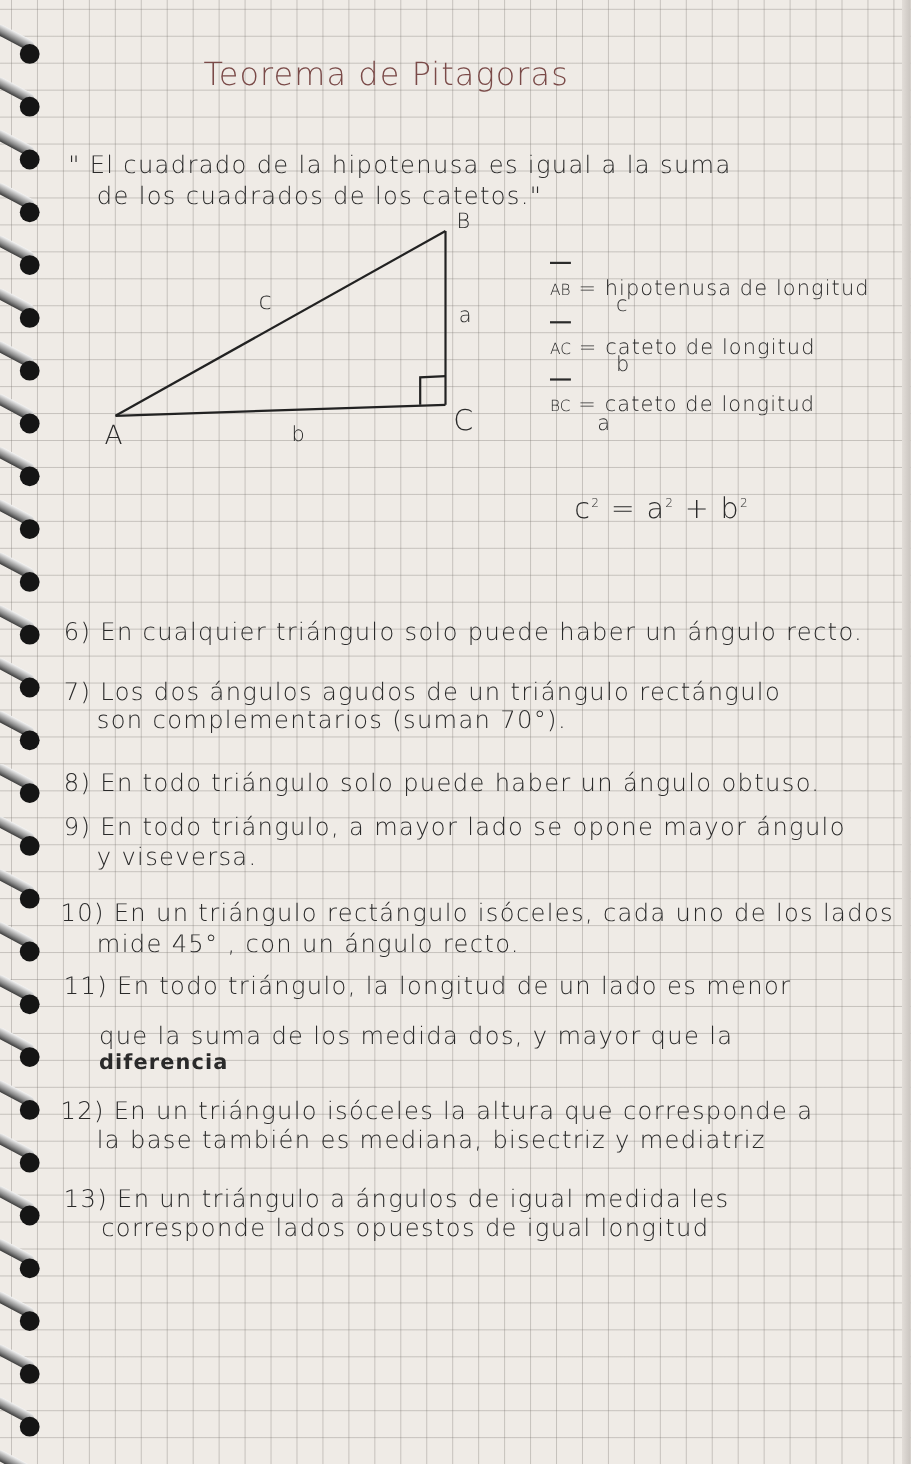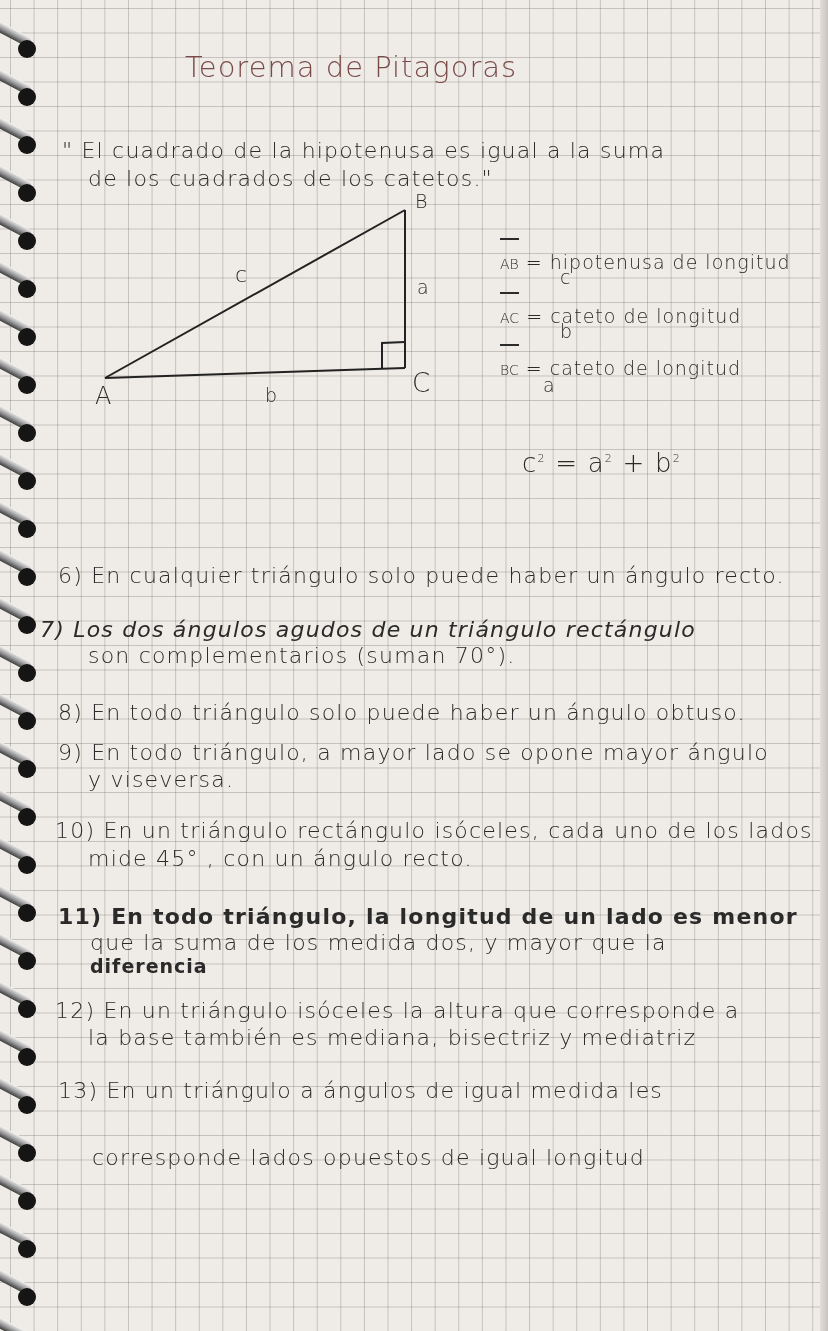--- a/index.html
+++ b/index.html
@@ -212,33 +212,33 @@
   <span>c</span><sup>2</sup>
   <span>=</span>
   <span>a</span><sup>2</sup>
   <span>+</span>
   <span>b</span><sup>2</sup>
 </div>
 
 <div>
   <div class="ink hw" style="left:58px; top:563px;"><span>6)</span> <span>En cualquier triángulo solo puede haber un ángulo recto.</span></div>
 
-  <div class="ink hw" style="left:40px; top:617px;font-style:italic;"><span>7)</span> <span>Los dos ángulos agudos de un triángulo rectángulo</span></div>
+  <div class="ink hw" style="left:58px; top:617px;"><span>7)</span> <span>Los dos ángulos agudos de un triángulo rectángulo</span></div>
   <div class="ink hw" style="left:88px; top:643px;">son complementarios (suman 70°).</div>
 
   <div class="ink hw" style="left:58px; top:700px;text-align:right;"><span>8)</span> <span>En todo triángulo solo puede haber un ángulo obtuso.</span></div>
 
   <div class="ink hw" style="left:58px; top:740px;"><span>9)</span> <span>En todo triángulo, a mayor lado se opone mayor ángulo</span></div>
   <div class="ink hw" style="left:88px; top:767px;">y viseversa.</div>
 
   <div class="ink hw" style="left:55px; top:818px;"><span>10)</span> <span>En un triángulo rectángulo isóceles, cada uno de los lados</span></div>
   <div class="ink hw" style="left:88px; top:846px;">mide 45° , con un ángulo recto.</div>
 
-  <div class="ink hw" style="left:58px; top:904px;font-weight:bold;"><span>11)</span> <span>En todo triángulo, la longitud de un lado es menor</span></div>
+  <div class="ink hw" style="left:58px; top:885px;"><span>11)</span> <span>En todo triángulo, la longitud de un lado es menor</span></div>
   <div class="ink hw" style="left:90px; top:930px;">que la suma de los medida dos, y mayor que la</div>
   <div class="ink hw-sm" style="left:90px; top:955px;font-weight:bold;">diferencia</div>
 
   <div class="ink hw" style="left:55px; top:998px;"><span>12)</span> <span>En un triángulo isóceles la altura que corresponde a</span></div>
   <div class="ink hw" style="left:88px; top:1025px;">la base también es mediana, bisectriz y mediatriz</div>
 
   <div class="ink hw" style="left:58px; top:1078px;"><span>13)</span> <span>En un triángulo a ángulos de igual medida les</span></div>
-  <div class="ink hw" style="left:92px; top:1105px;margin-top:40px;">corresponde lados opuestos de igual longitud</div>
+  <div class="ink hw" style="left:92px; top:1105px;">corresponde lados opuestos de igual longitud</div>
 </div>
 
 </body></html>

